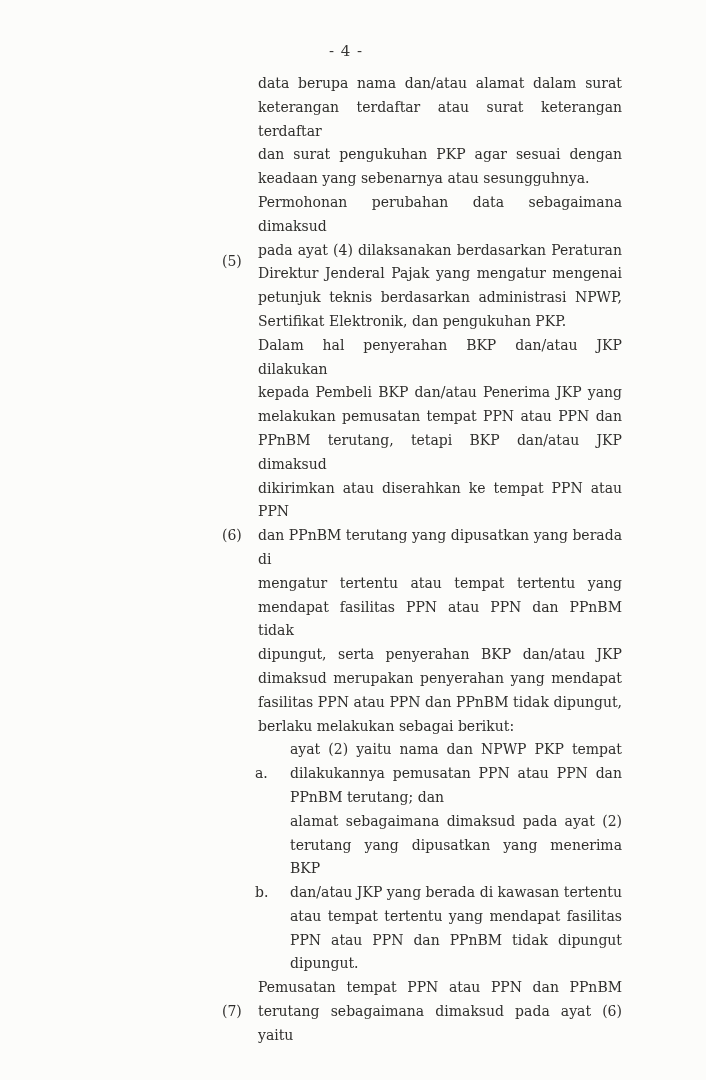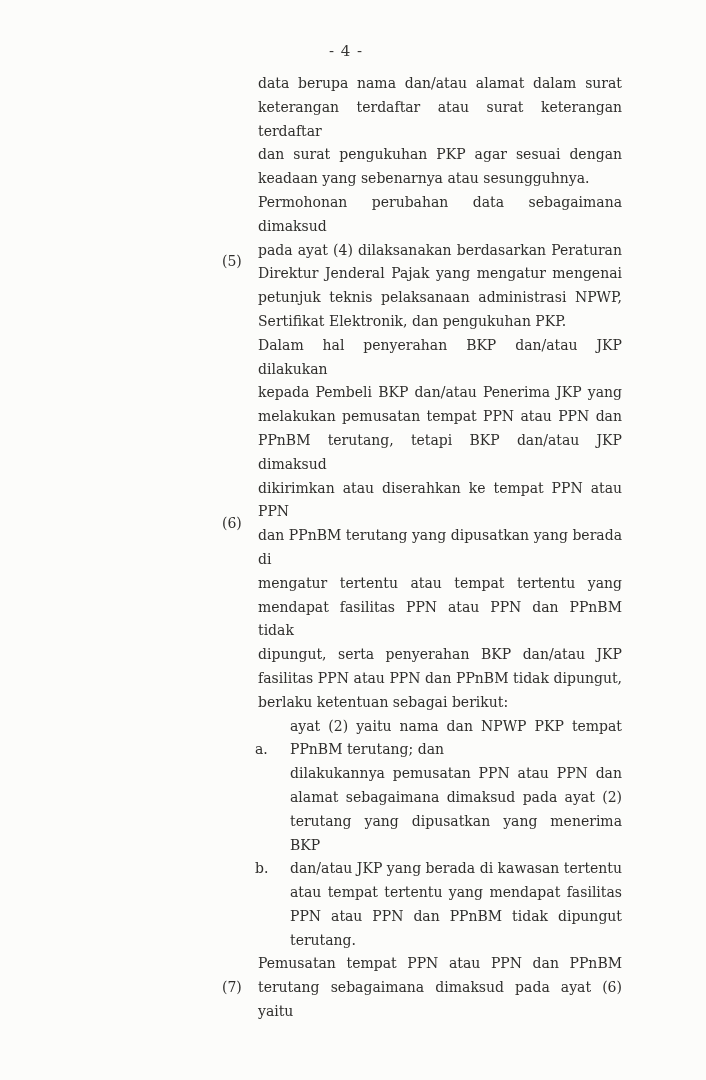--- a/index.html
+++ b/index.html
@@ -76,57 +76,58 @@
           <div class="line">dan surat pengukuhan PKP agar sesuai dengan</div>
           <div class="line end">keadaan yang sebenarnya atau sesungguhnya.</div>
         </div>
       </div>
       <div class="block">
         <div class="marker">(5)</div>
         <div class="lines">
           <div class="line">Permohonan perubahan data sebagaimana dimaksud</div>
           <div class="line">pada ayat (4) dilaksanakan berdasarkan Peraturan</div>
           <div class="line">Direktur Jenderal Pajak yang mengatur mengenai</div>
-          <div class="line">petunjuk teknis pelaksanaan administrasi NPWP,</div>
+          <div class="line">petunjuk teknis berdasarkan administrasi NPWP,</div>
           <div class="line end">Sertifikat Elektronik, dan pengukuhan PKP.</div>
         </div>
       </div>
       <div class="block">
         <div class="marker">(6)</div>
         <div class="lines">
           <div class="line">Dalam hal penyerahan BKP dan/atau JKP dilakukan</div>
           <div class="line">kepada Pembeli BKP dan/atau Penerima JKP yang</div>
           <div class="line">melakukan pemusatan tempat PPN atau PPN dan</div>
           <div class="line">PPnBM terutang, tetapi BKP dan/atau JKP dimaksud</div>
           <div class="line">dikirimkan atau diserahkan ke tempat PPN atau PPN</div>
           <div class="line">dan PPnBM terutang yang dipusatkan yang berada di</div>
           <div class="line">mengatur tertentu atau tempat tertentu yang</div>
           <div class="line">mendapat fasilitas PPN atau PPN dan PPnBM tidak</div>
           <div class="line">dipungut, serta penyerahan BKP dan/atau JKP</div>
+          <div class="line">dimaksud merupakan penyerahan yang mendapat</div>
           <div class="line">fasilitas PPN atau PPN dan PPnBM tidak dipungut,</div>
-          <div class="line end">berlaku ketentuan sebagai berikut:</div>
+          <div class="line end">berlaku melakukan sebagai berikut:</div>
         </div>
       </div>
       <div class="block sub">
         <div class="marker">a.</div>
         <div class="lines">
           <div class="line">ayat (2) yaitu nama dan NPWP PKP tempat</div>
+          <div class="line">dilakukannya pemusatan PPN atau PPN dan</div>
           <div class="line end">PPnBM terutang; dan</div>
-          <div class="line">dilakukannya pemusatan PPN atau PPN dan</div>
         </div>
       </div>
       <div class="block sub">
         <div class="marker">b.</div>
         <div class="lines">
           <div class="line">alamat sebagaimana dimaksud pada ayat (2)</div>
           <div class="line">terutang yang dipusatkan yang menerima BKP</div>
           <div class="line">dan/atau JKP yang berada di kawasan tertentu</div>
           <div class="line">atau tempat tertentu yang mendapat fasilitas</div>
           <div class="line">PPN atau PPN dan PPnBM tidak dipungut</div>
-          <div class="line end">terutang.</div>
+          <div class="line end">dipungut.</div>
         </div>
       </div>
       <div class="block">
         <div class="marker">(7)</div>
         <div class="lines">
           <div class="line">Pemusatan tempat PPN atau PPN dan PPnBM</div>
           <div class="line">terutang sebagaimana dimaksud pada ayat (6) yaitu</div>
         </div>
       </div>
     </div>

